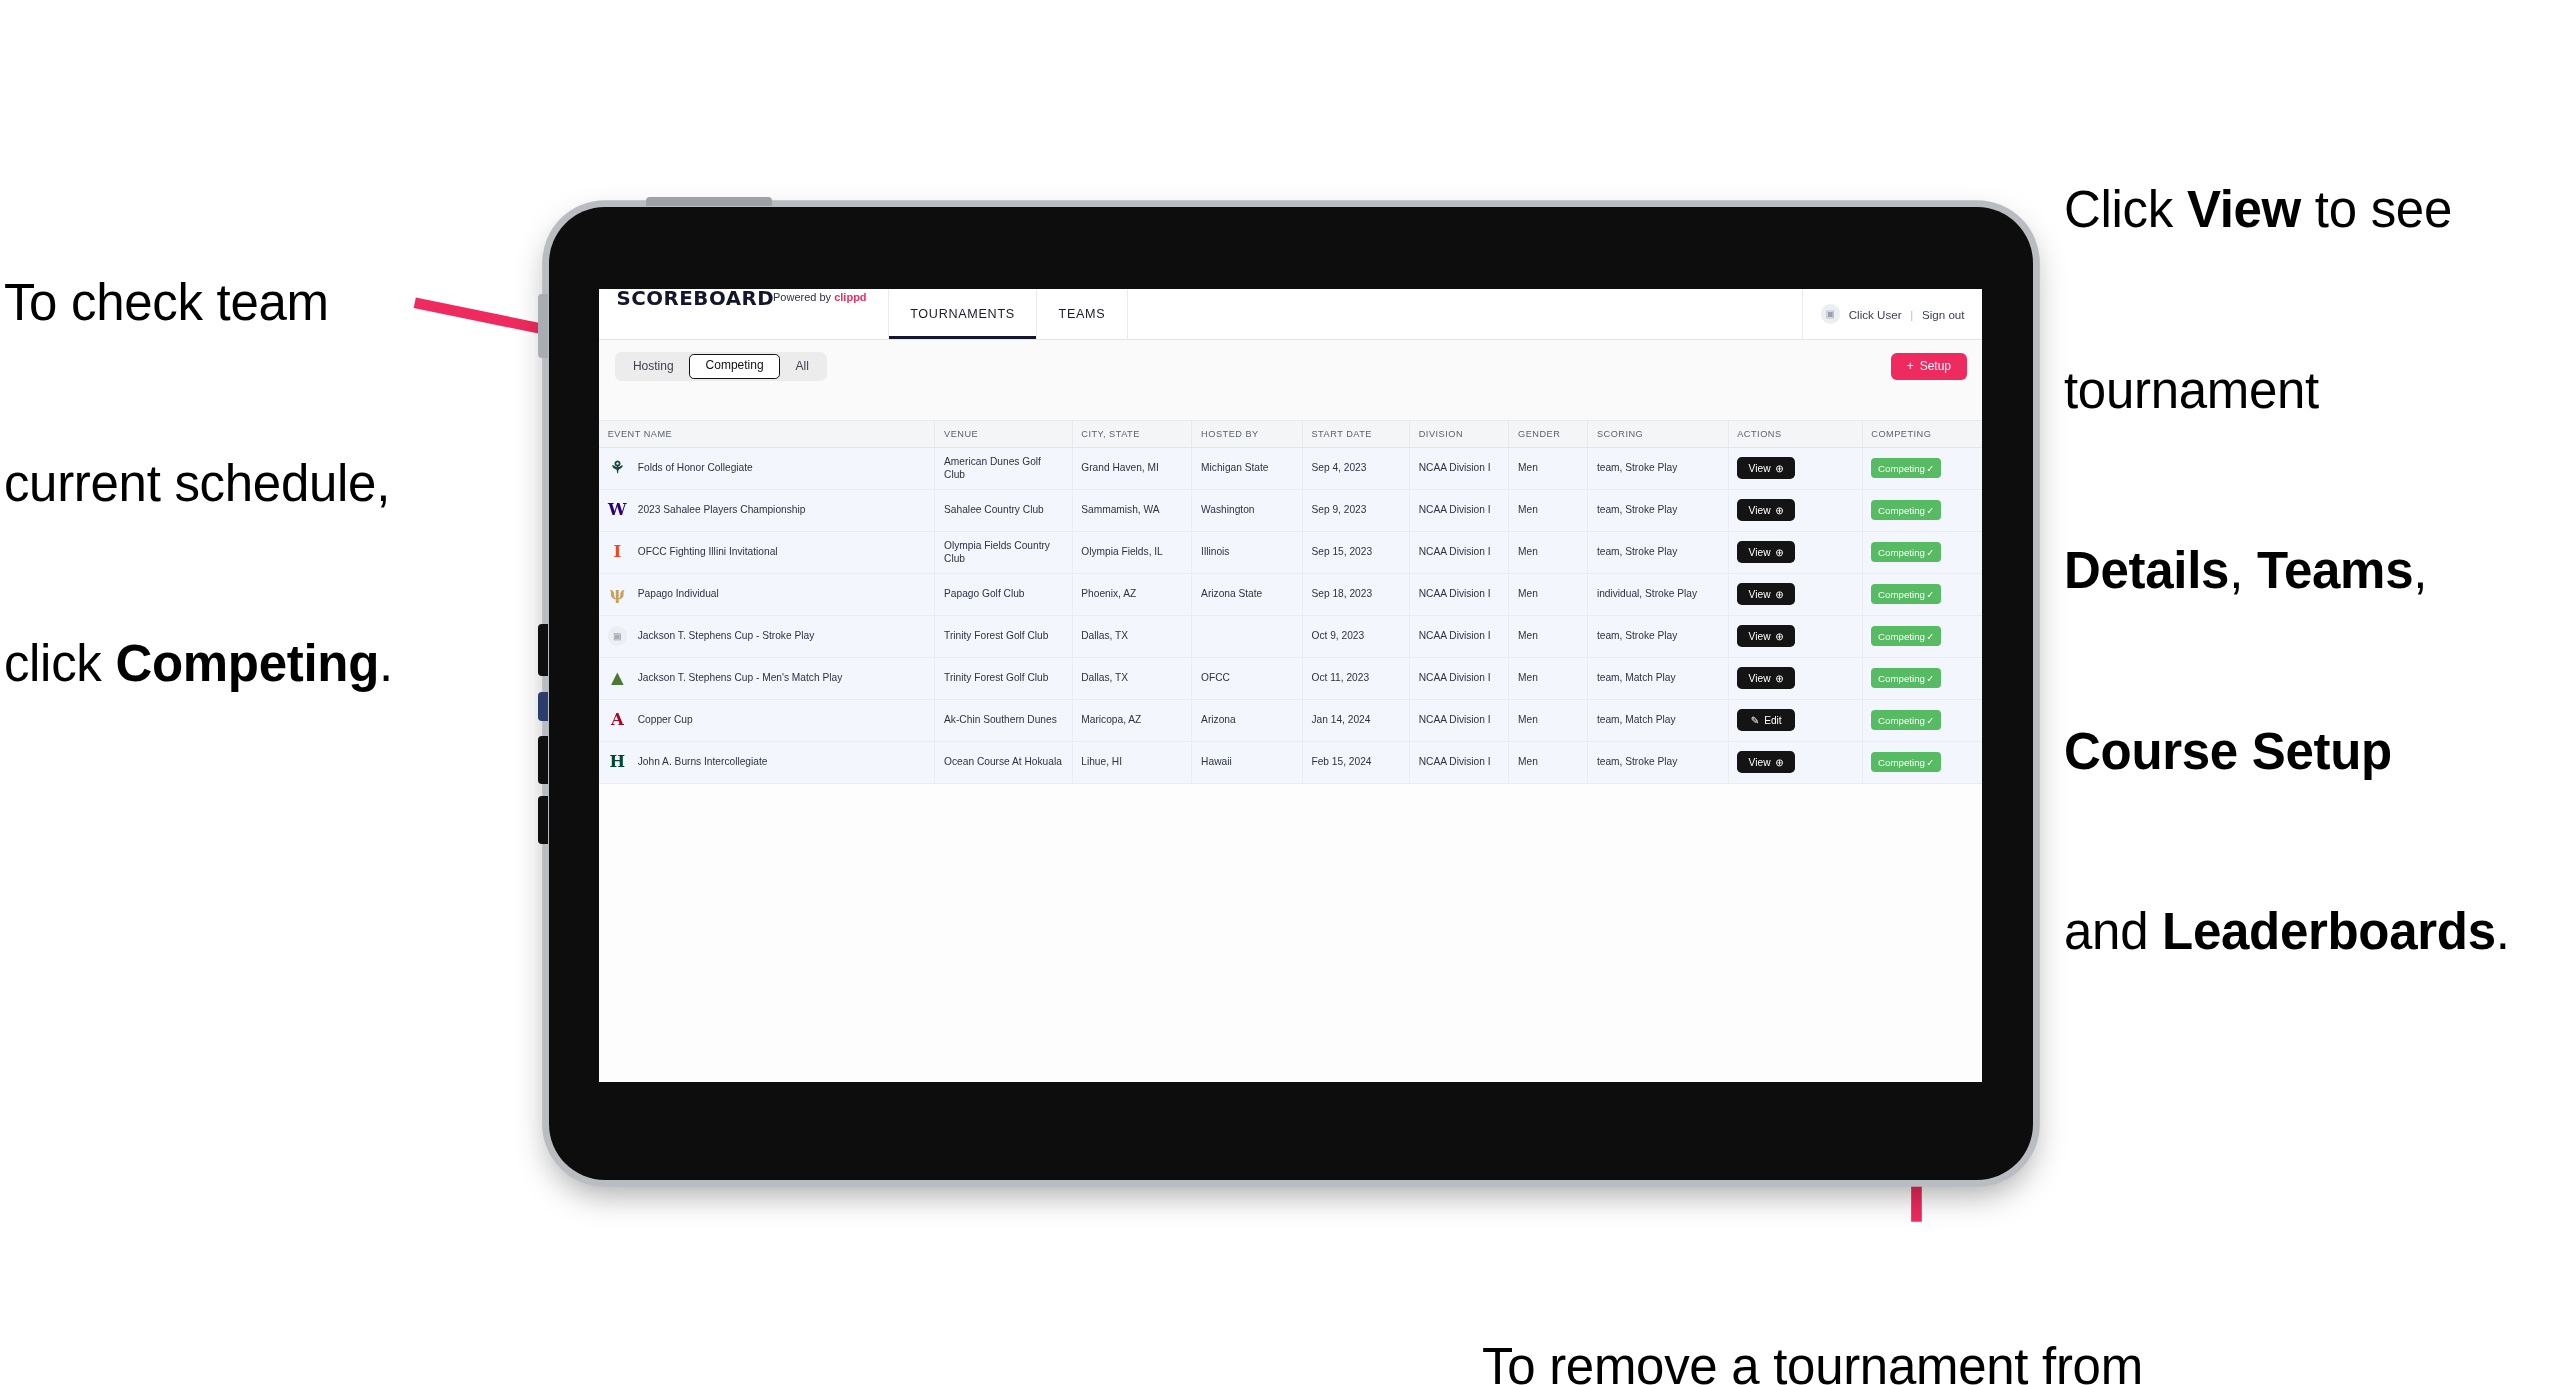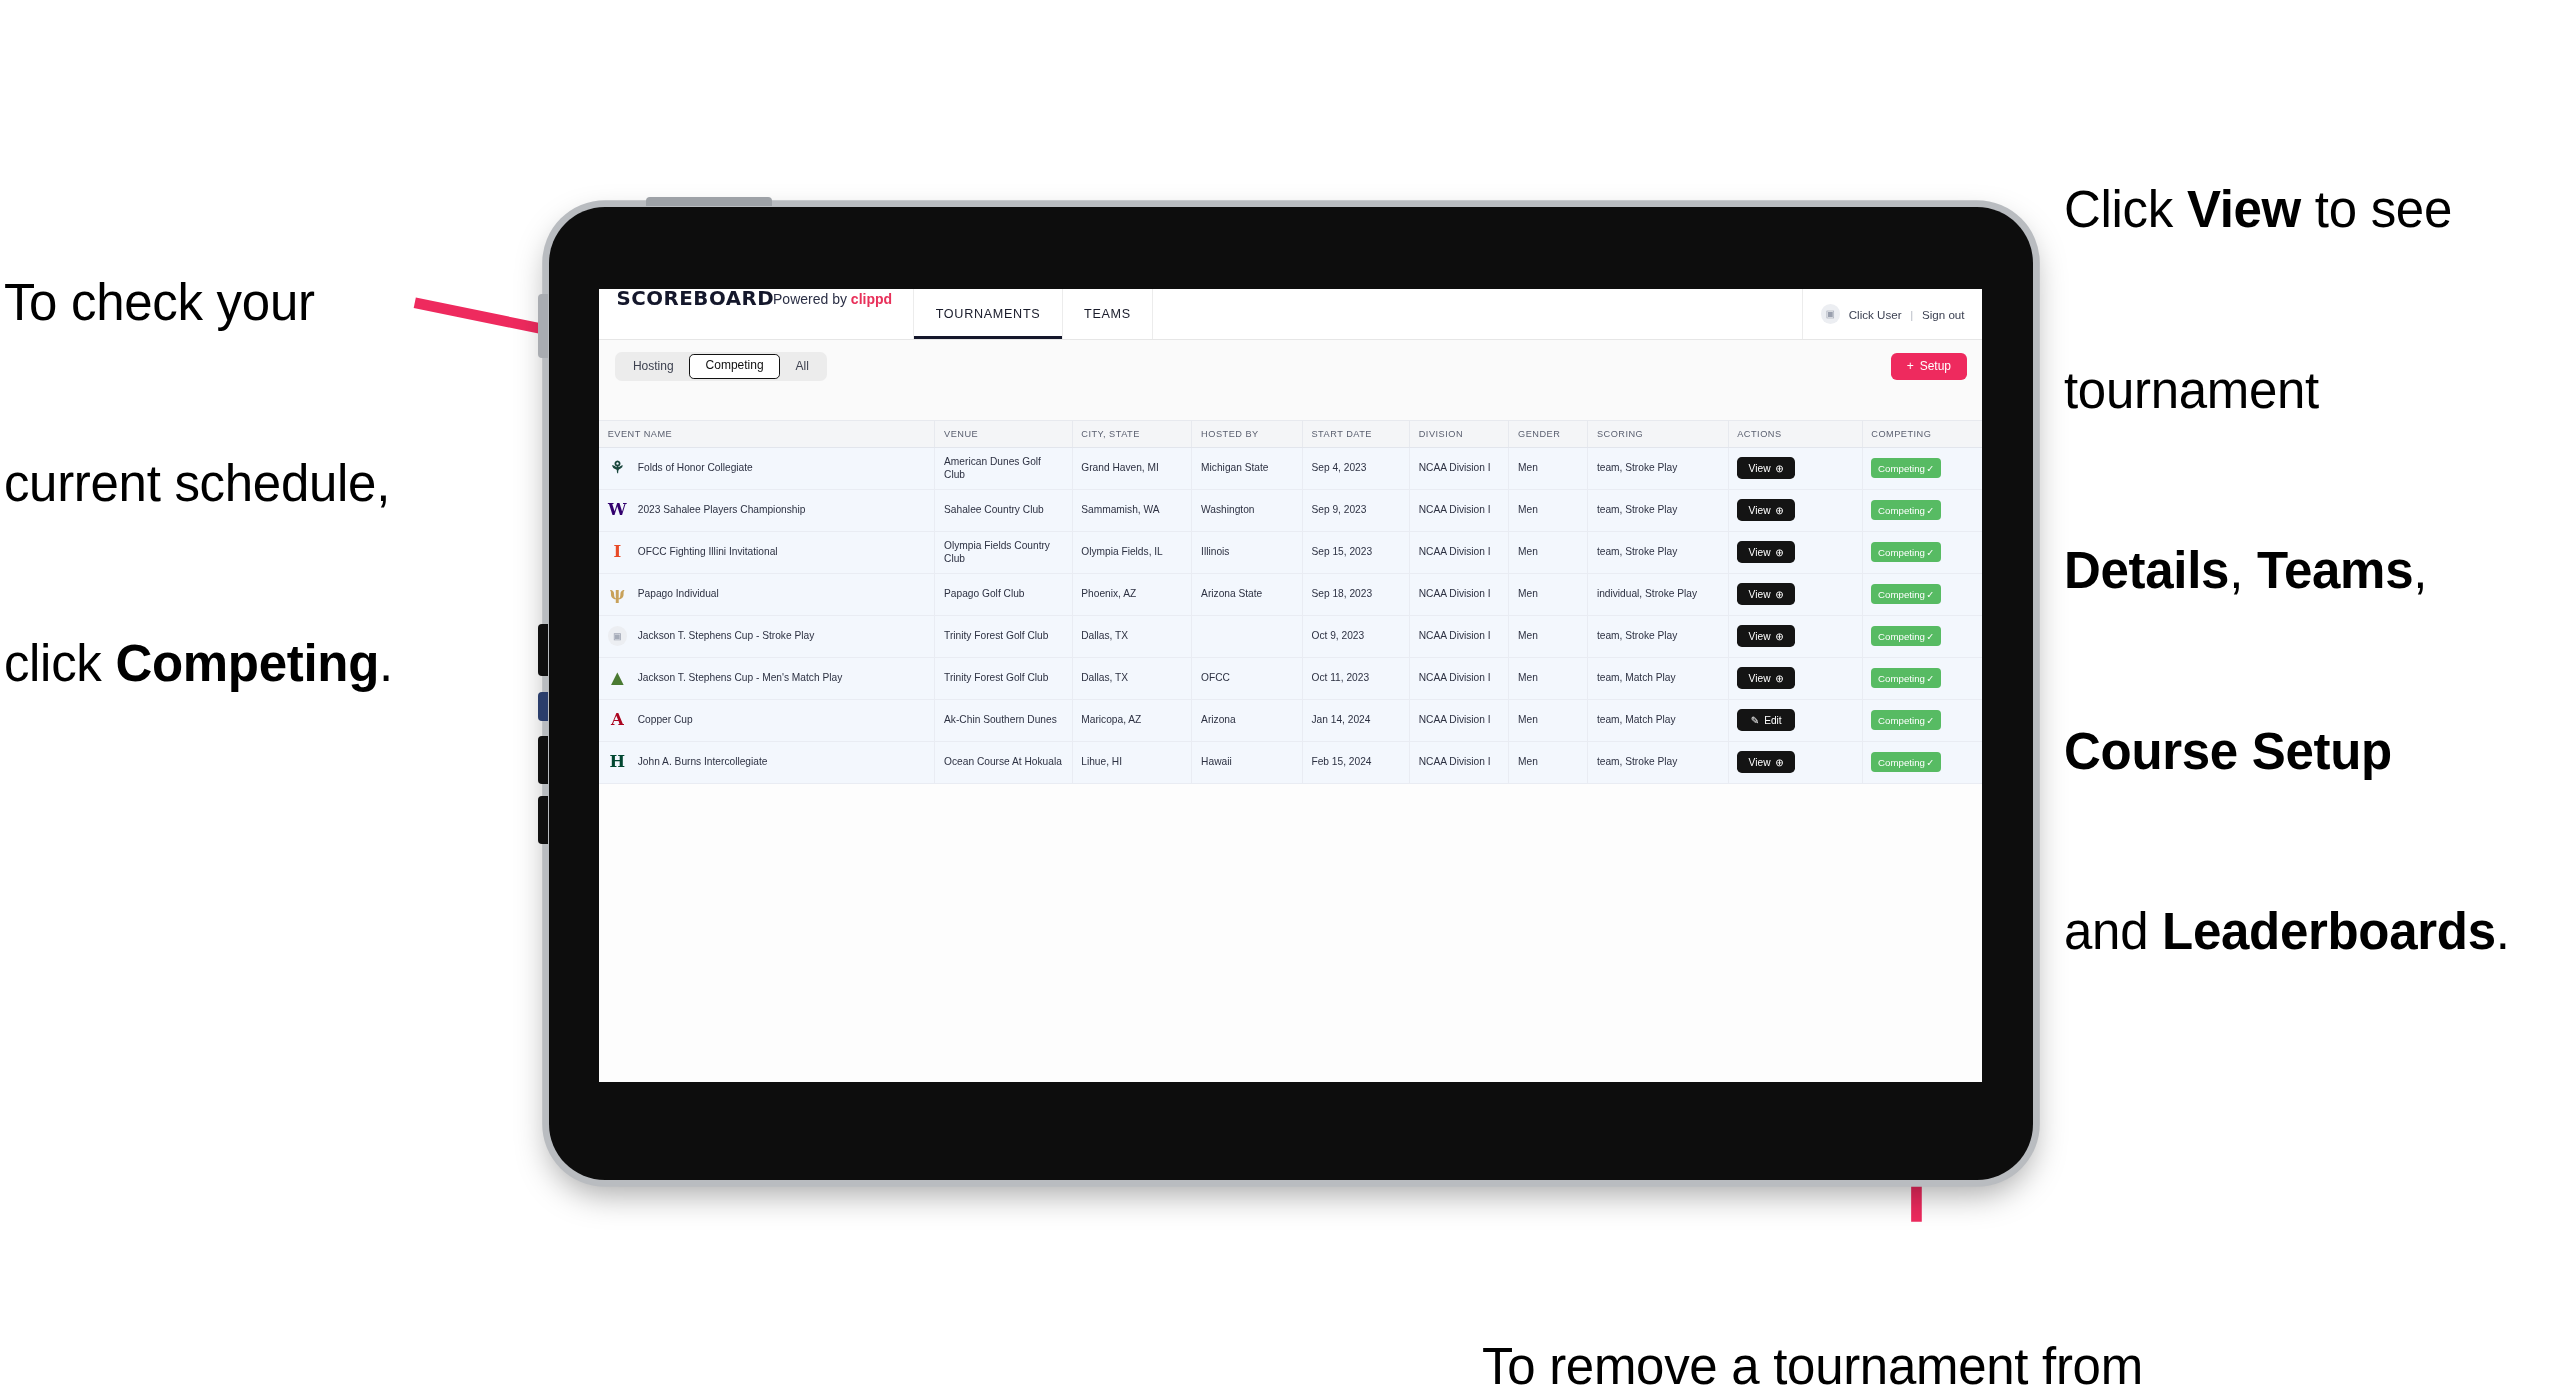--- a/index.html
+++ b/index.html
@@ -83,21 +83,21 @@
     min-width:150px;
     border-right:1px solid #ececec;
   }
   #brand-title{
     font-size:19.4px;font-weight:700;color:#14172b;
     letter-spacing:0.5px;line-height:1;
     font-family:"DejaVu Sans", sans-serif;
     transform:scaleX(1.02);
   }
   #brand-sub{
-    font-size:14px;color:#2b2f45;margin-top:2.9px;line-height:1;
+    font-size:11px;color:#2b2f45;margin-top:2.9px;line-height:1;
   }
   #brand-sub .pink{color:#e8305a;font-weight:600;}
   .navtab{
     display:flex;align-items:center;
     padding:0 21.3px;
     font-size:12.6px;letter-spacing:0.7px;
     color:#1a1c2b;
     border-right:1px solid #ececec;
     cursor:pointer;
   }
@@ -245,21 +245,21 @@
     padding:0 6.8px;
     cursor:pointer;
     font-family:"Liberation Sans", sans-serif;
   }
   #filler{background:#fdfdfd;height:100%;}
 </style>
 </head>
 <body>
 
 <div class="annot" id="annot-left">
-  <div>To check your</div>
+  <div>To check team</div>
   <div>current schedule,</div>
   <div><span>click </span><b>Competing</b><span>.</span></div>
 </div>
 
 <div class="annot" id="annot-topright">
   <div><span>Click </span><b>View</b><span> to see</span></div>
   <div>tournament</div>
   <div><b>Details</b><span>, </span><b>Teams</b><span>,</span></div>
   <div><b>Course Setup</b></div>
   <div><span>and </span><b>Leaderboards</b><span>.</span></div>

